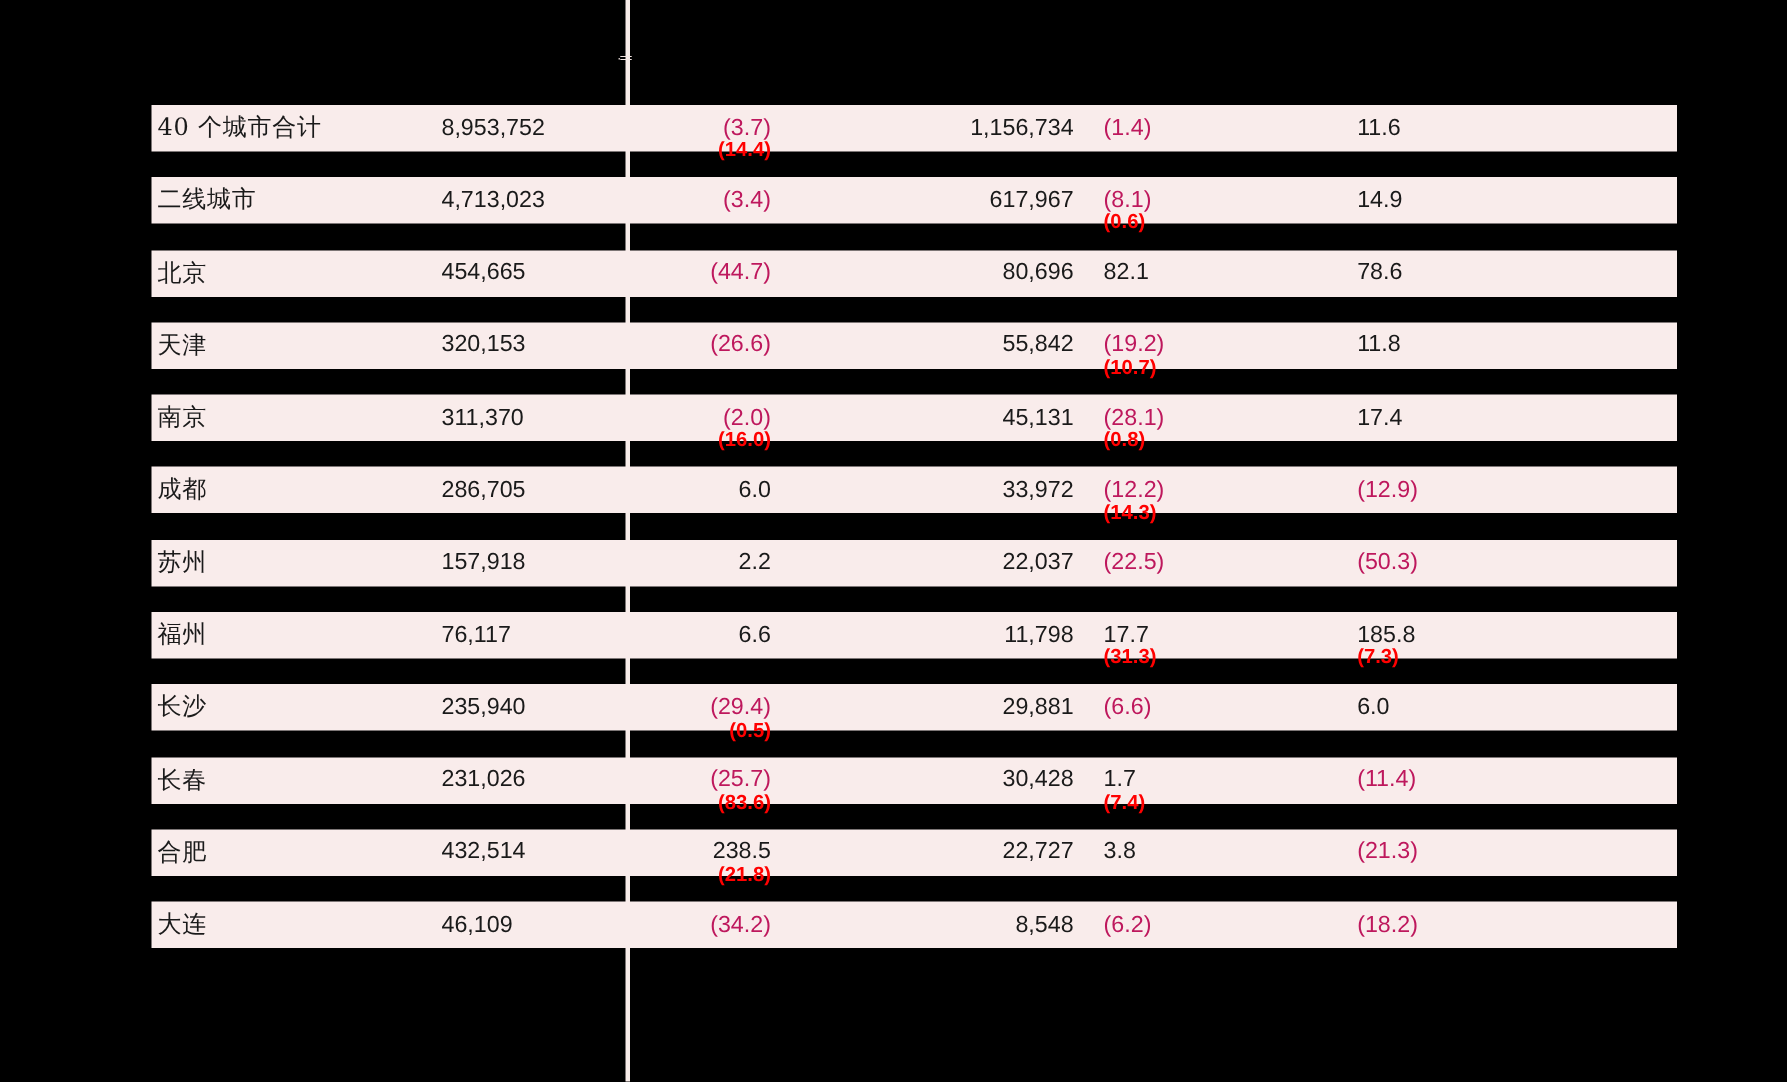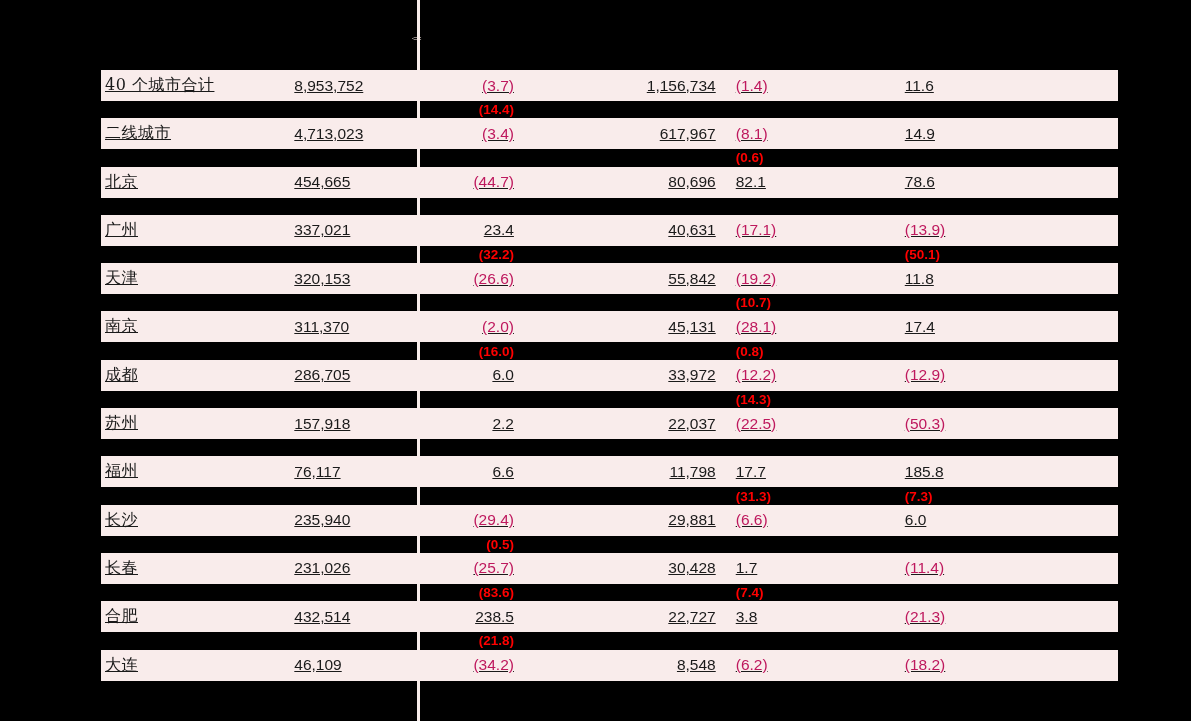--- a/index.html
+++ b/index.html
@@ -67,26 +67,25 @@
     box-sizing: border-box;
   }
 
   
   .row.light {
     top: 0;
     height: 31px;
     background: #f9eceb;
     color: #1a1a1a;
     font-size: 15.5px;
-    text-decoration: underline;
   }
 
   
   .row.dark {
-    top: 31px;
+    top: 21px;
     height: 17.3px;
     background: transparent;
     color: #ff0000;
     font-size: 13.5px;
     font-weight: bold;
   }
 
   .c-name  { width: 206px; padding-left: 4px; text-align: left; }
   .c-1     { width: 111px; text-align: left; }
   .c-2     { width: 128px; text-align: right; padding-right: 18px; }
@@ -161,38 +160,20 @@
           <div class="c-name"></div>
           <div class="c-1"></div>
           <div class="c-2"></div>
           <div class="c-3"></div>
           <div class="c-4"></div>
           <div class="c-5"></div>
         </div>
       </div>
       <div class="rowgroup">
         <div class="row light">
-          <div class="c-name city">广州</div>
-          <div class="c-1">337,021</div>
-          <div class="c-2">23.4</div>
-          <div class="c-3">40,631</div>
-          <div class="c-4 neg">(17.1)</div>
-          <div class="c-5 neg">(13.9)</div>
-        </div>
-        <div class="row dark">
-          <div class="c-name"></div>
-          <div class="c-1"></div>
-          <div class="c-2">(32.2)</div>
-          <div class="c-3"></div>
-          <div class="c-4"></div>
-          <div class="c-5">(50.1)</div>
-        </div>
-      </div>
-      <div class="rowgroup">
-        <div class="row light">
           <div class="c-name city">天津</div>
           <div class="c-1">320,153</div>
           <div class="c-2 neg">(26.6)</div>
           <div class="c-3">55,842</div>
           <div class="c-4 neg">(19.2)</div>
           <div class="c-5">11.8</div>
         </div>
         <div class="row dark">
           <div class="c-name"></div>
           <div class="c-1"></div>

